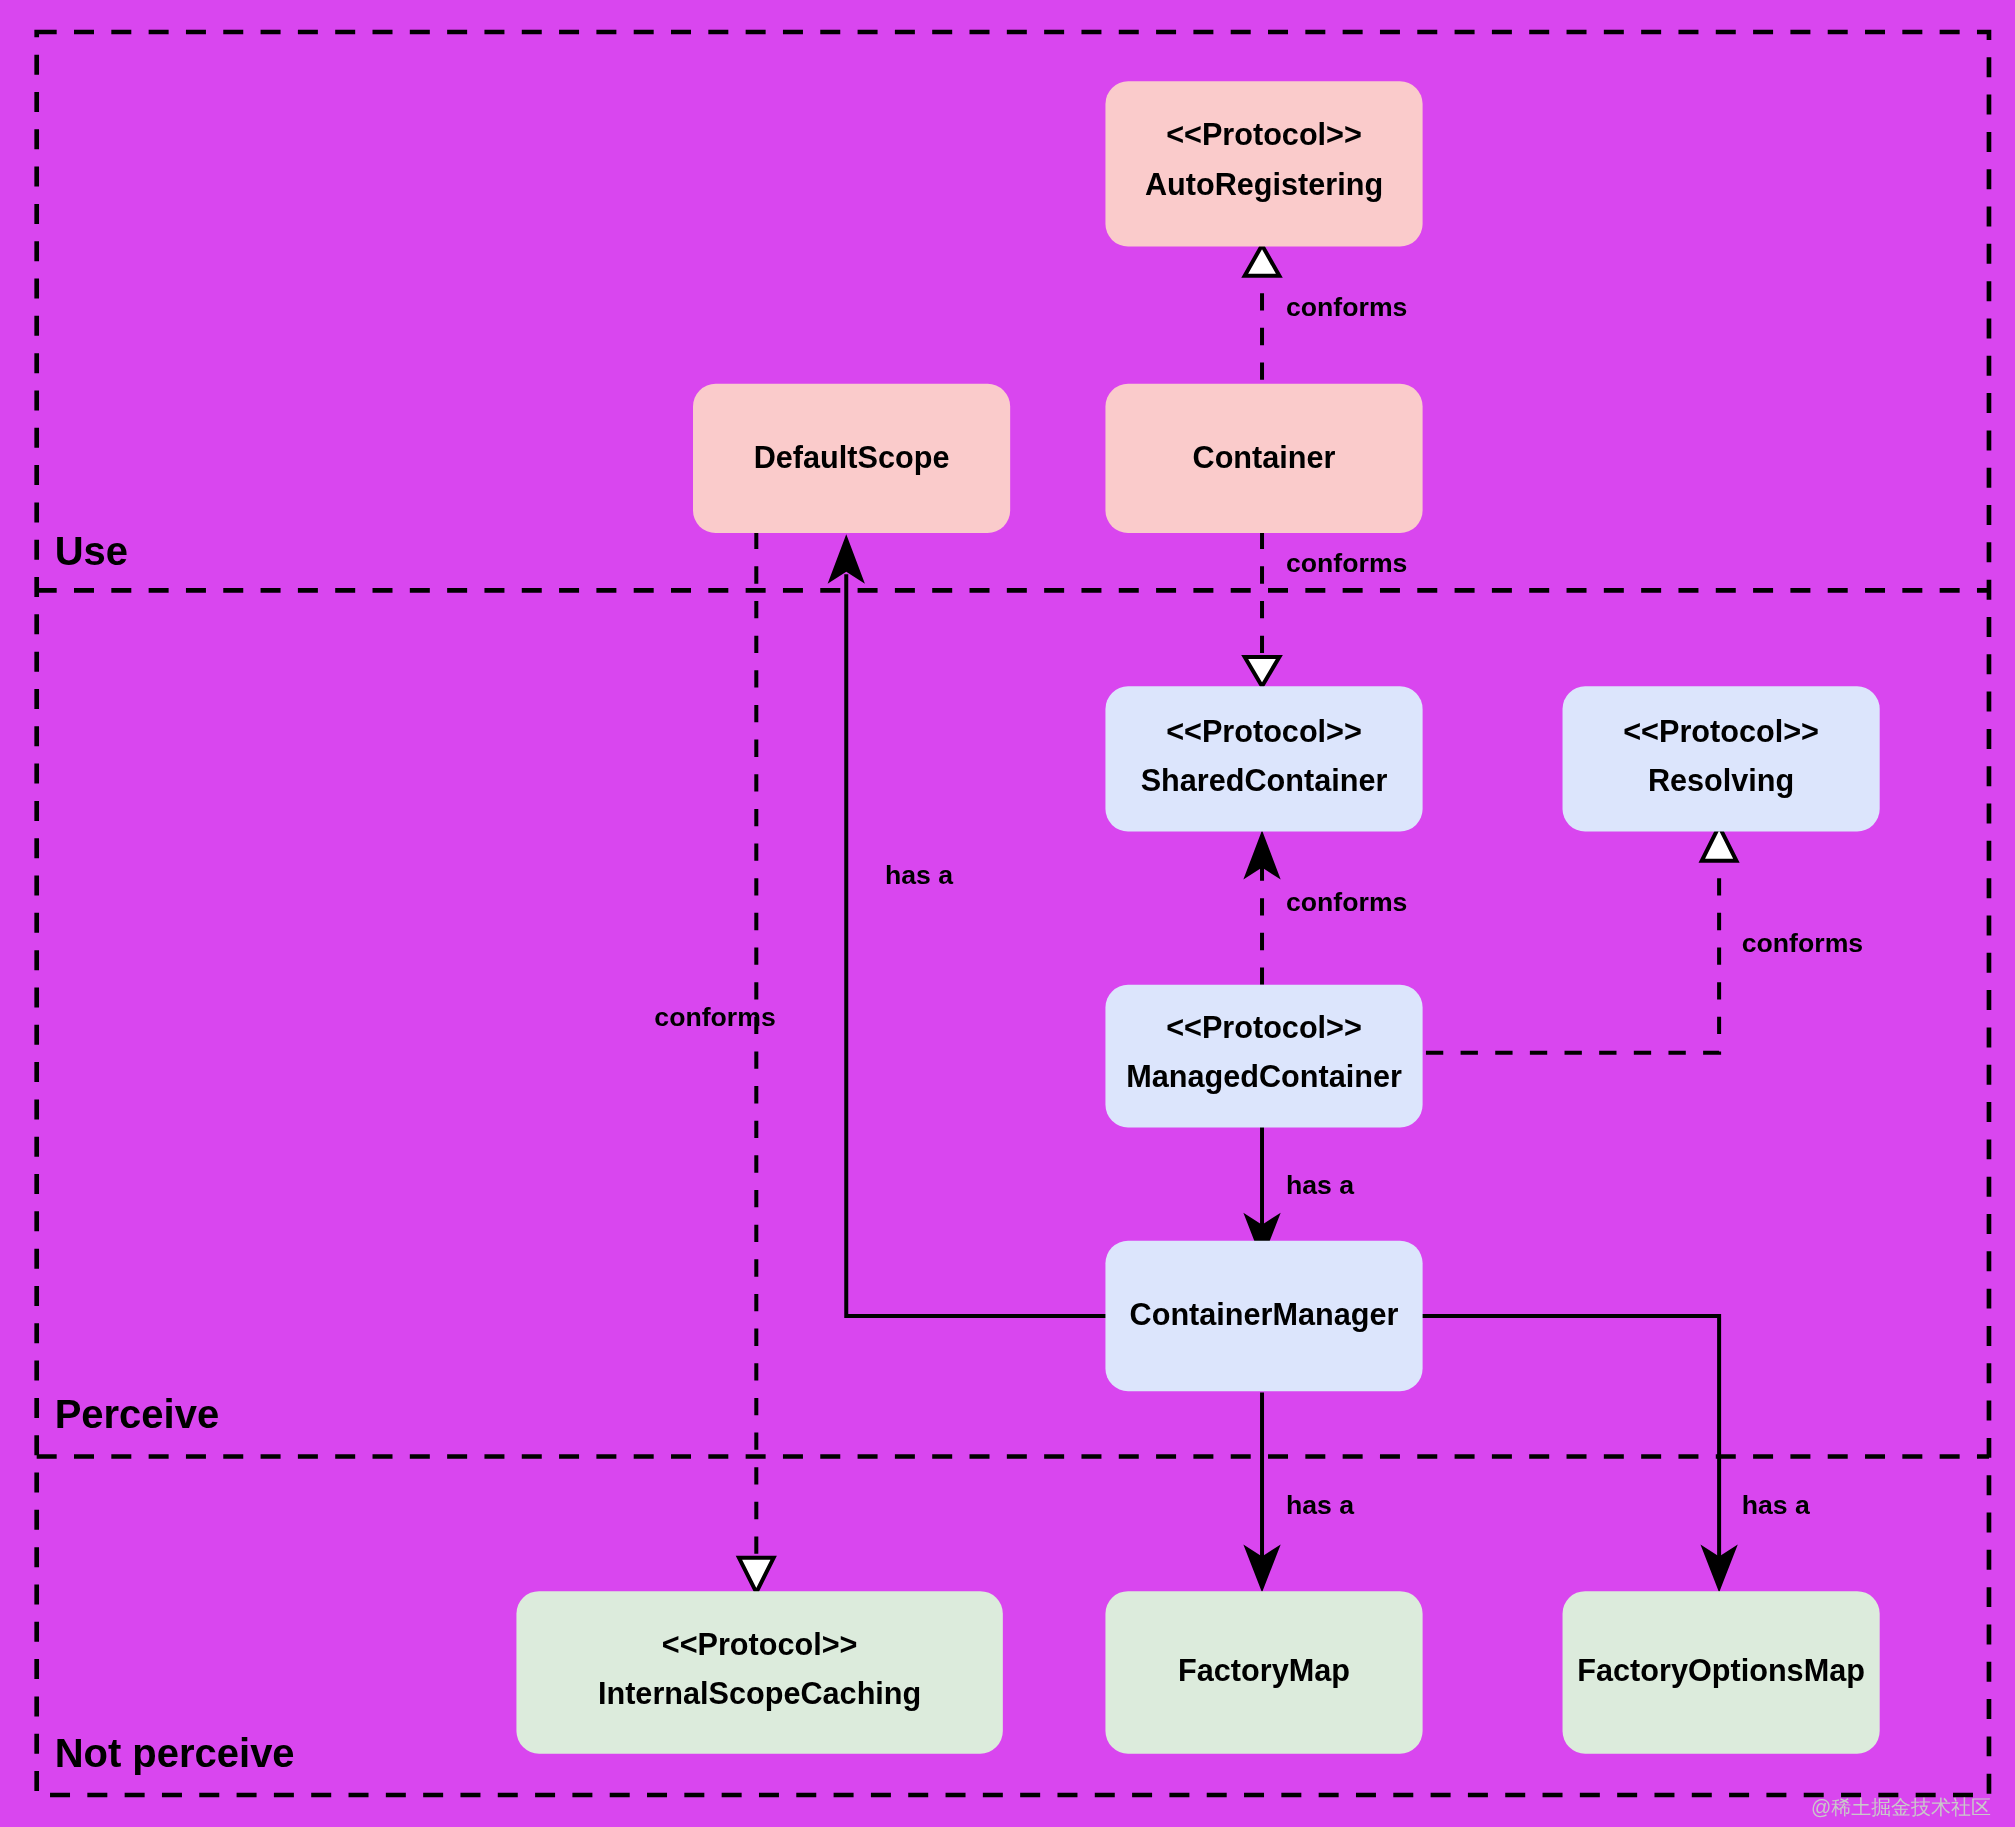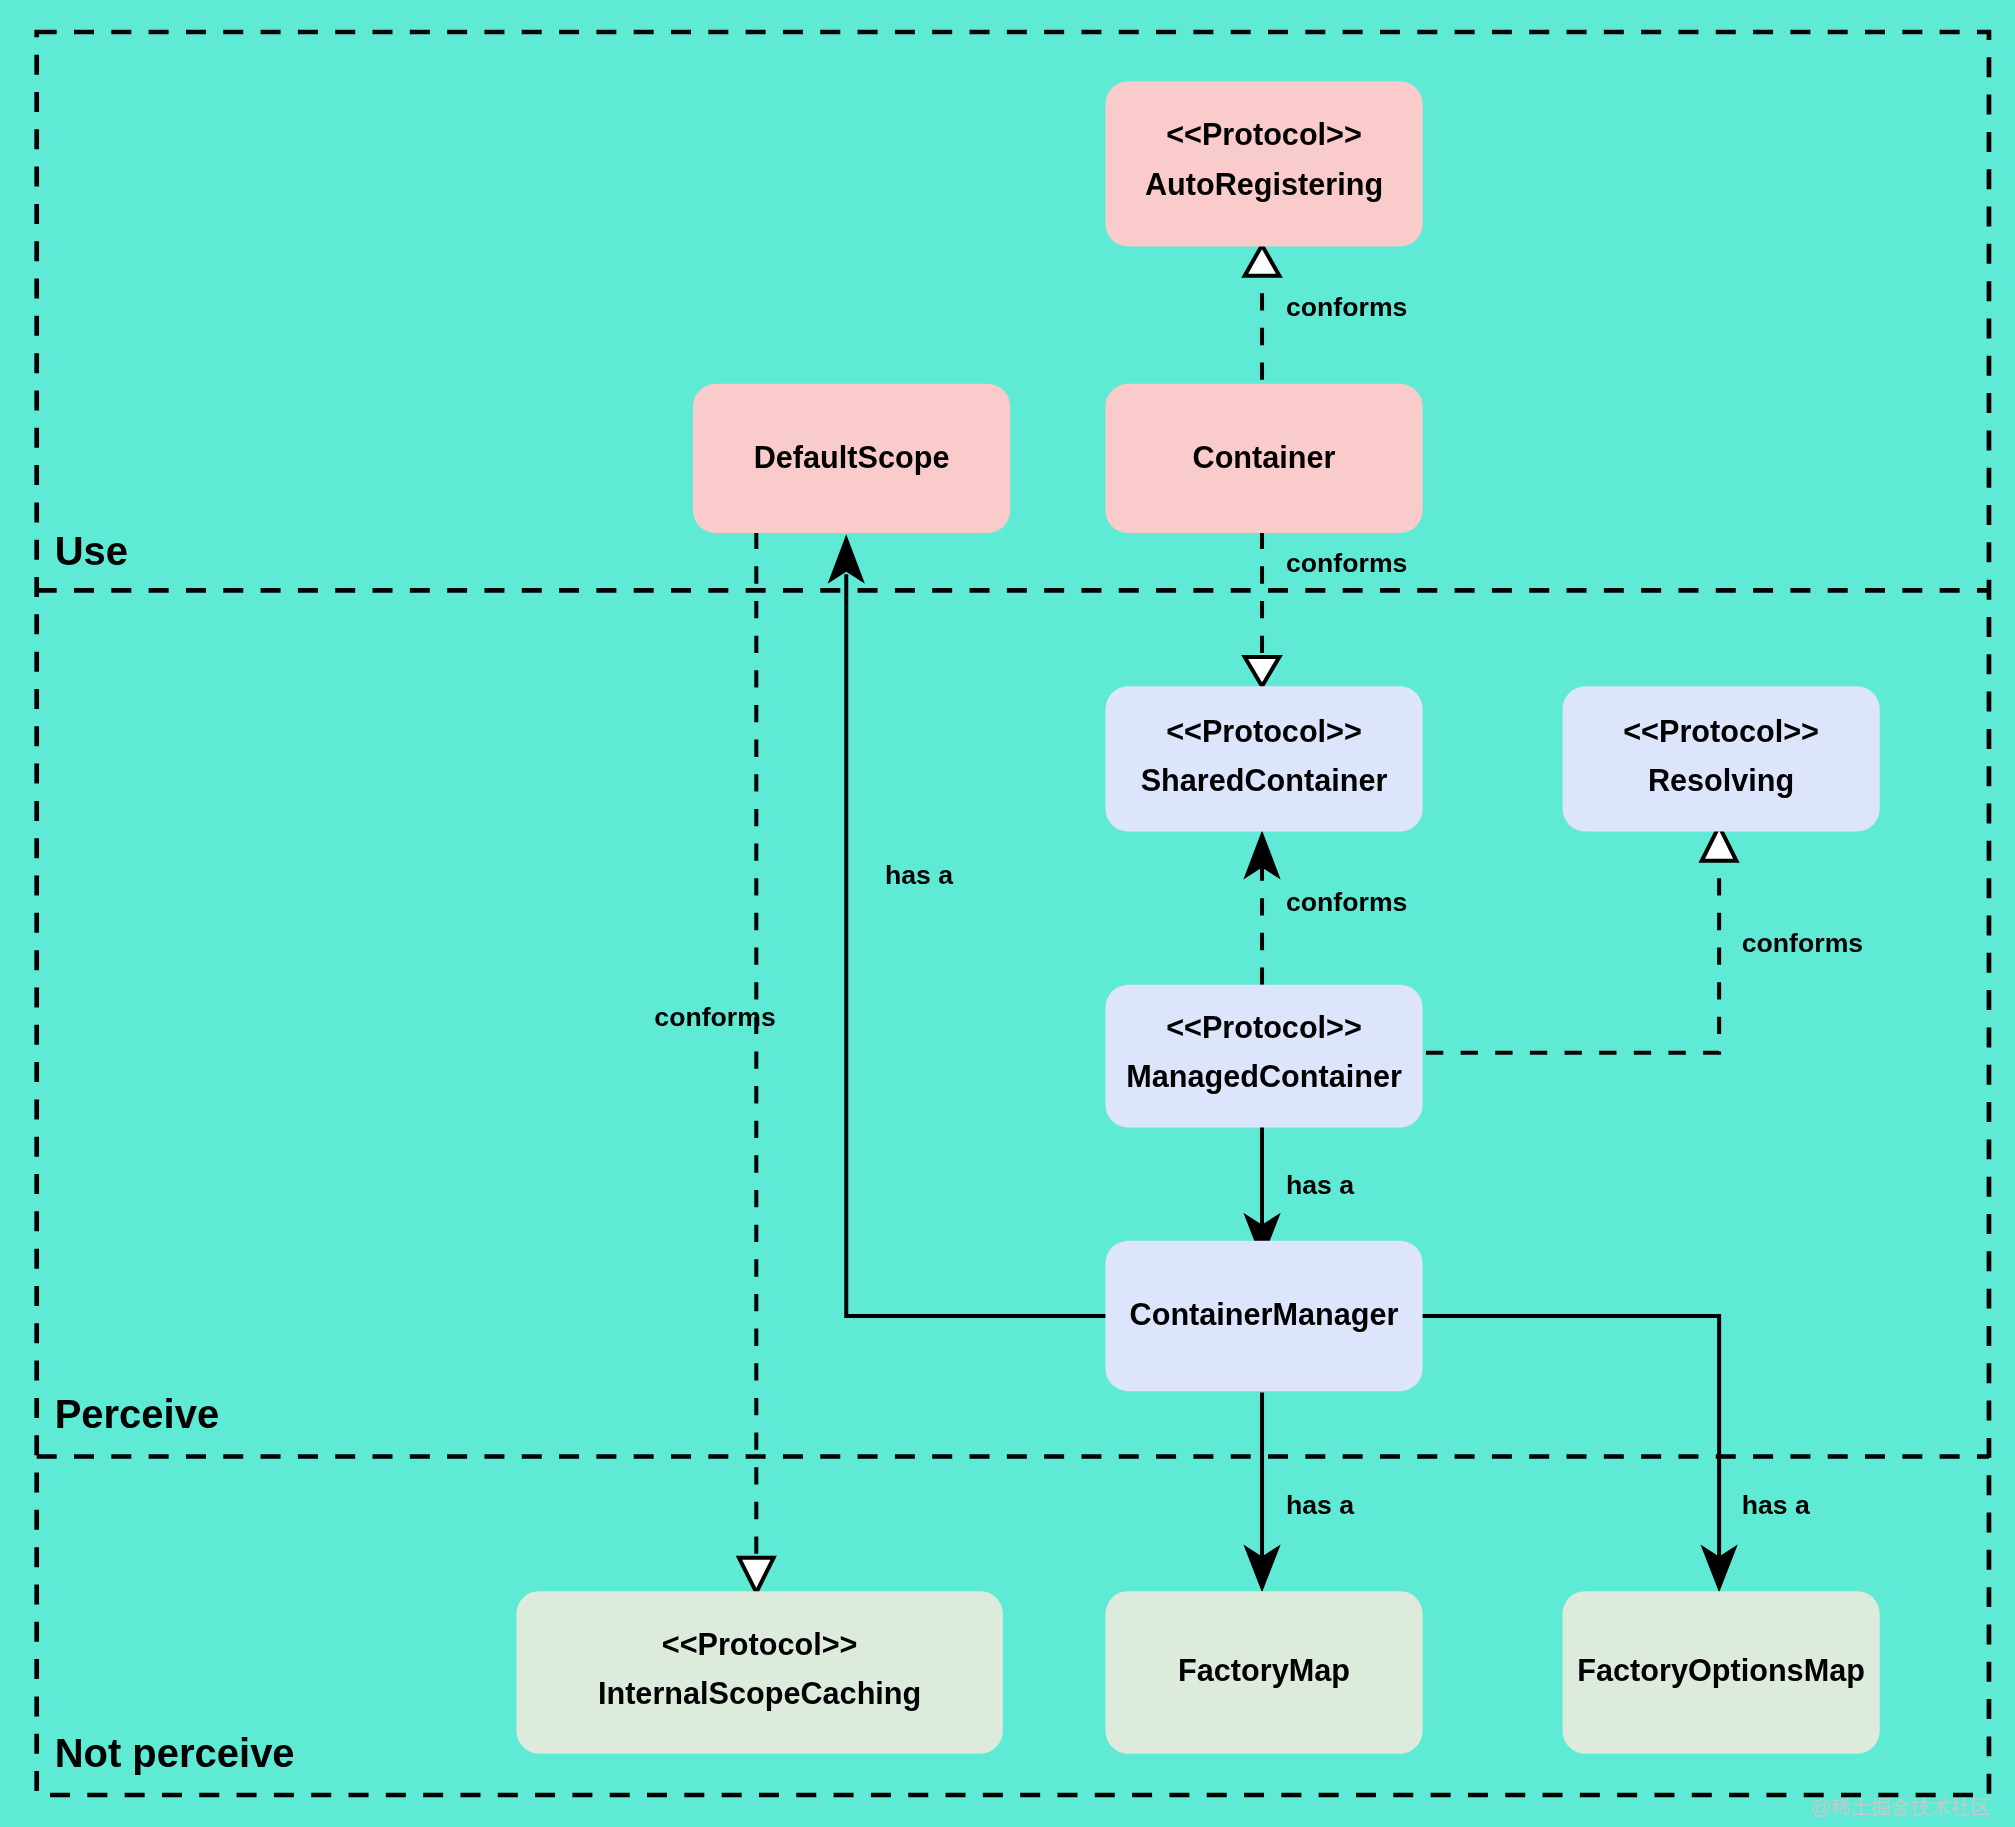--- a/index.html
+++ b/index.html
@@ -7,21 +7,21 @@
     padding: 0;
     background: #ffffff;
   }
   body {
     font-family: "Liberation Sans", sans-serif;
   }
   #stage {
     position: relative;
     width: 2015px;
     height: 1827px;
-    background: #5eead4;
+    background: #d946ef;
     overflow: hidden;
   }
   svg.layer {
     position: absolute;
     inset: 0;
     width: 2015px;
     height: 1827px;
     display: block;
   }
   .node-text {

